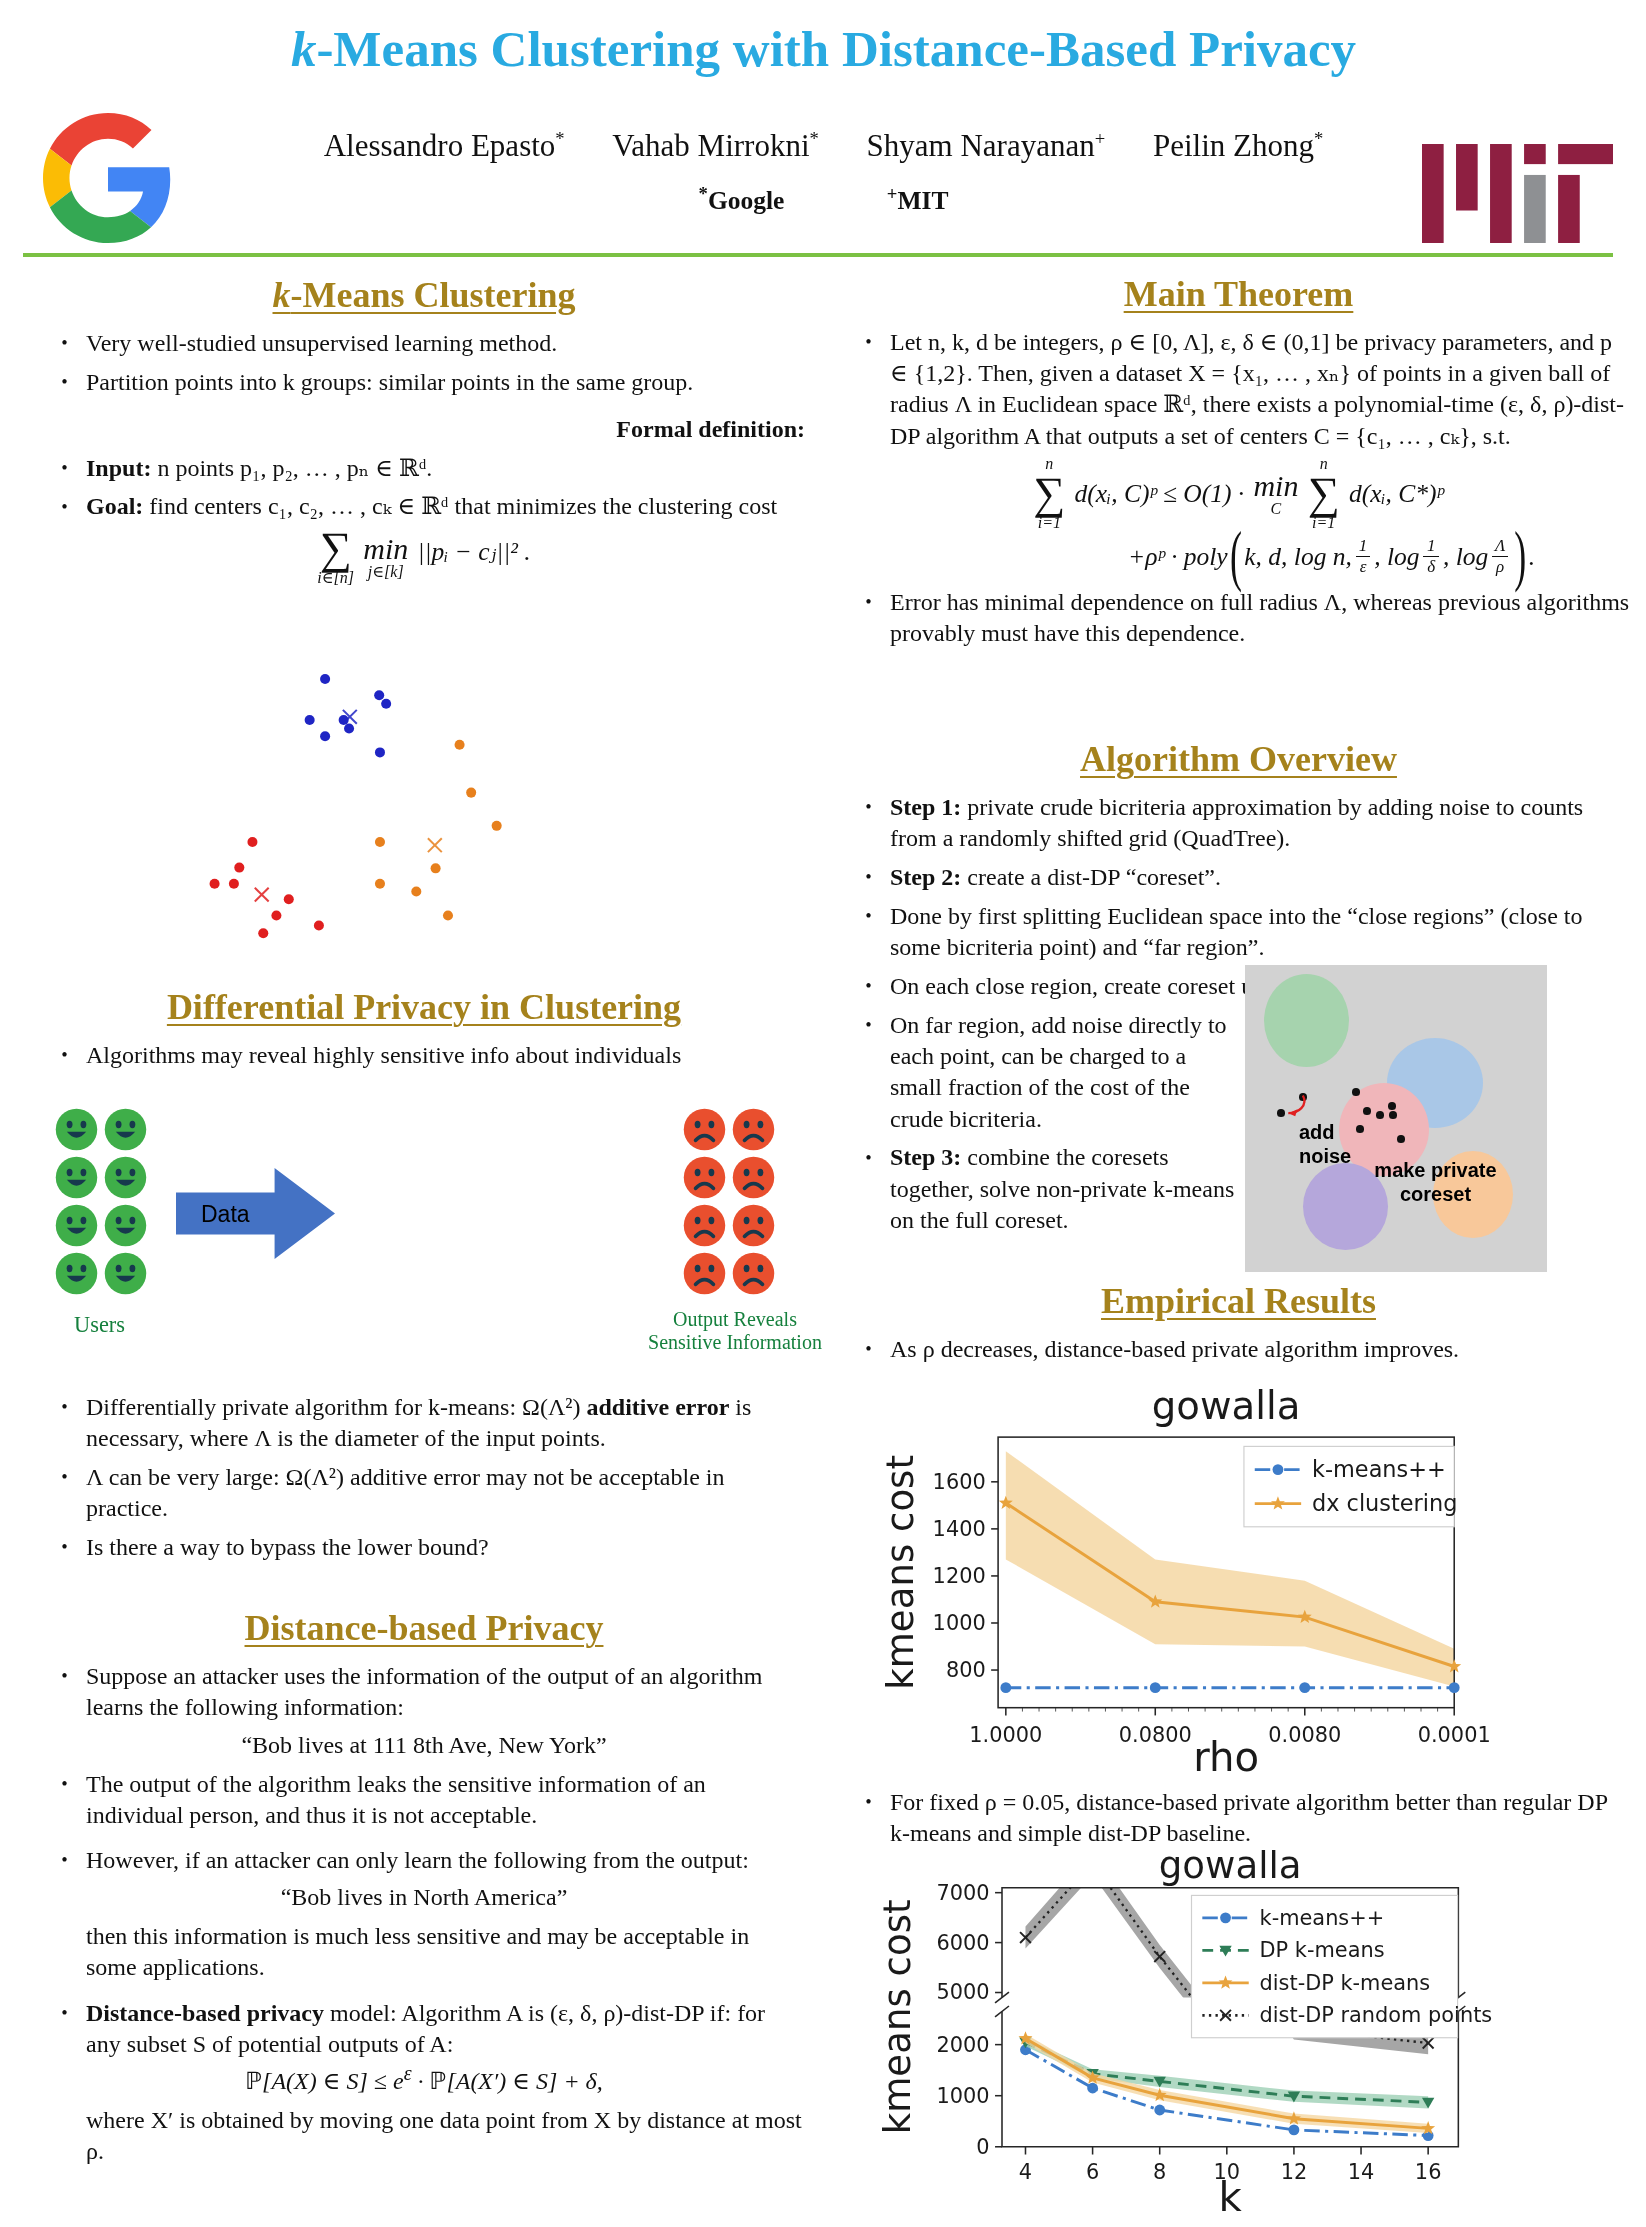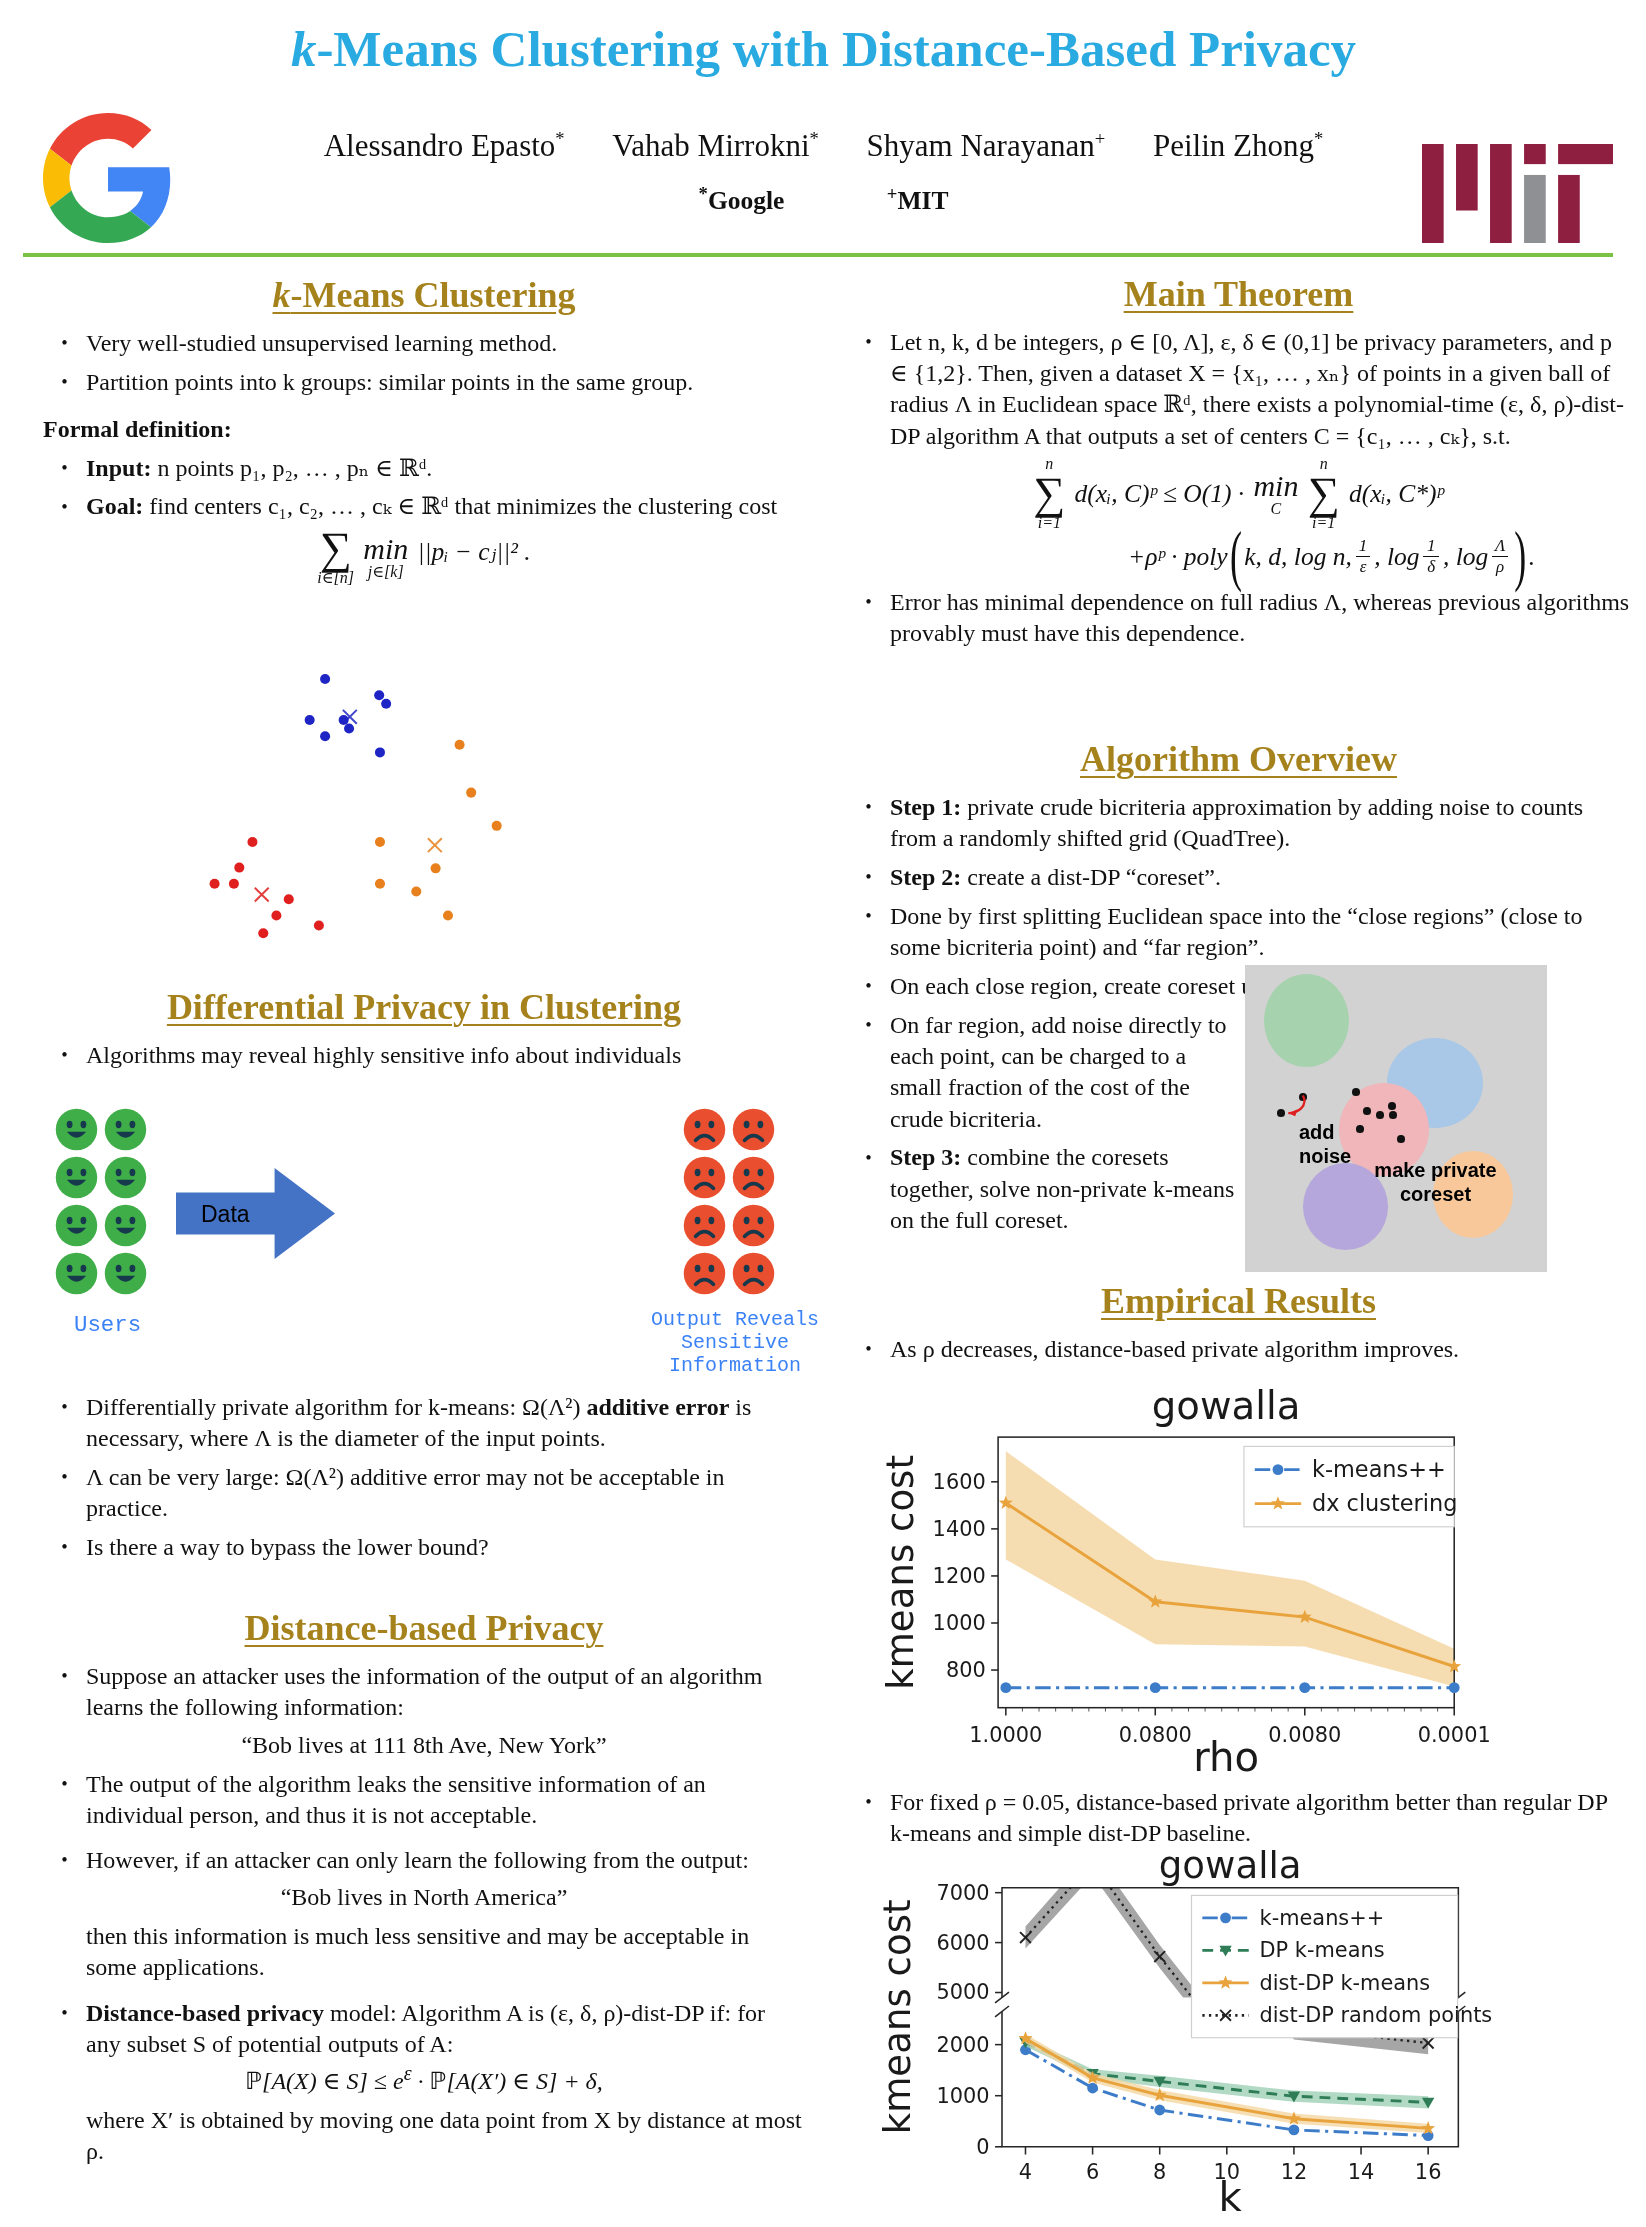--- a/index.html
+++ b/index.html
@@ -18,21 +18,21 @@
   
   .col{font-size:24px;line-height:1.3;}
   .sec-title{font-size:36px;font-weight:bold;color:#a5821c;text-align:center;margin:0 0 9.3px 0;}
   .sec-title .u{text-decoration:underline;text-decoration-thickness:2.3px;text-underline-offset:5.4px;margin-top:36px;}
   .sec-title .it{font-style:italic;}
   .bullet{display:flex;margin-top:7.7px;}
   .bullet .dot{flex:0 0 43px;text-align:center;font-size:18.6px;padding-top:3.1px;}
   .bullet .txt{flex:1;}
   .b{font-weight:bold;}
   .plain{margin-top:7.7px;padding-left:43px;}
-  .lead{margin-top:15.5px;font-weight:bold;}
+  .lead{margin-top:15.5px;font-weight:bold;text-align:right;}
   .quote{text-align:center;margin-top:6.2px;}
   
   .frow{display:flex;justify-content:center;align-items:center;font-style:italic;font-size:25.5px;margin-top:4.6px;}
   .stack{display:inline-flex;flex-direction:column;align-items:center;line-height:1;margin:0 4.6px;}
   .stack .sigma{font-size:45px;font-style:normal;line-height:.95;}
   .stack .lim{font-size:16px;}
   .stack .minw{font-size:30px;}
   .fbody{margin:0 4.6px;padding-bottom:10.8px;}
   .frac{display:inline-flex;flex-direction:column;align-items:center;font-size:17px;line-height:1.15;margin:0 3.9px;}
   .frac .den{border-top:1.5px solid #111;padding:0 3.9px;}
@@ -40,21 +40,21 @@
   
   .face-grid{position:absolute;width:96px;}
   .face{position:absolute;width:43px;height:43px;}
   .arrow{position:absolute;background:#4472c4;
          clip-path:polygon(0 27%,62% 27%,62% 0,100% 50%,62% 100%,62% 73%,0 73%);}
   .arrow span{position:absolute;left:0;width:62%;top:50%;transform:translateY(-50%);
               text-align:center;color:#000000;font-family:"Liberation Sans","DejaVu Sans",sans-serif;font-size:23px;}
   #algo-box{position:absolute;background:#ffc000;border:1.5px solid #a9a9a9;border-radius:17px;
             display:flex;align-items:center;justify-content:center;
             font-family:"Liberation Sans","DejaVu Sans",sans-serif;font-size:25px;color:#111;}
-  .diag-label{position:absolute;font-family:Liberation Mono, monospace;font-size:22.4px;color:#3b82f6;}
+  .diag-label{position:absolute;font-family:Liberation Serif, serif;font-size:22.4px;color:#15803d;}
   
   #illus{position:absolute;left:1245px;top:965px;width:302px;height:307px;background:#d2d2d2;}
   .blob{position:absolute;border-radius:50%;}
   .illus-label{position:absolute;font-family:"Liberation Sans","DejaVu Sans",sans-serif;
                font-weight:bold;font-size:20px;line-height:1.2;color:#000000;margin-left:40px;}
   .idot{position:absolute;width:7.7px;height:7.7px;border-radius:50%;background:#111;}
   sup{line-height:0;}
 </style>
 </head>
 <body>

